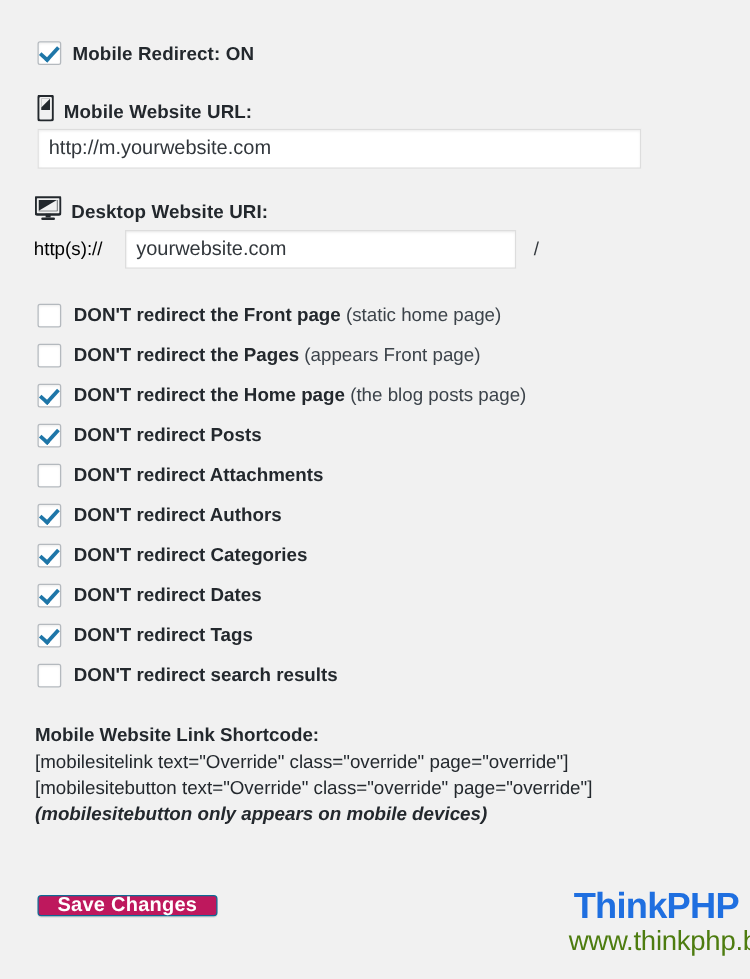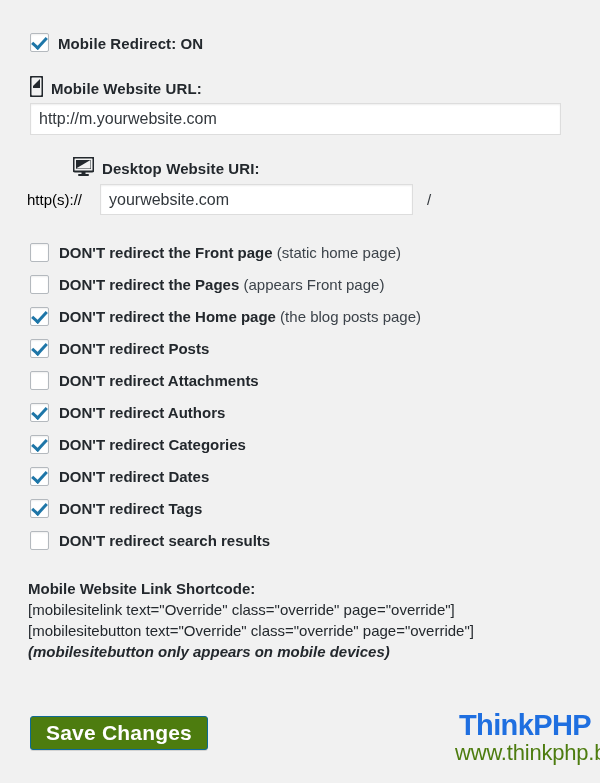--- a/index.html
+++ b/index.html
@@ -64,41 +64,41 @@
     display: flex;
     align-items: center;
     gap: 8px;
   }
   .field-head .lbl {
     font-size: 15px;
     font-weight: bold;
     letter-spacing: .1px;
   }
   #mobile-head { left: 30px; top: 76px; }
-  #desktop-head { left: 28px; top: 157px; margin-left: 45px; }
+  #desktop-head { left: 28px; top: 157px; }
 
   .ico { flex: 0 0 auto; display: block; }
 
   
   .txt-input {
     position: absolute;
     box-sizing: border-box;
     background: #fff;
     border: 1px solid #ddd;
     box-shadow: inset 0 1px 2px rgba(0,0,0,.07);
     font-family: "Liberation Sans", sans-serif;
     font-size: 16px;
     color: #32373c;
     padding: 0 8px;
     outline: none;
   }
   #mobile-url-input {
     left: 30px;
     top: 103px;
-    width: 531px;
+    width: 483px;
     height: 32px;
   }
   #desktop-uri-input {
     left: 100px;
     top: 184px;
     width: 313px;
     height: 31px;
   }
 
   .uri-prefix {
@@ -155,29 +155,29 @@
   }
   #shortcode-block .sc-title { font-weight: bold; }
   #shortcode-block .sc-line  { font-weight: normal; }
   #shortcode-block .sc-note  { font-style: italic; font-weight: bold; }
 
   
   #save-button {
     position: absolute;
     left: 30px;
     top: 716px;
-    height: 34px;
+    height: 17px;
     padding: 0 15px;
-    background: #4d7c0f;
+    background: #be185d;
     border: 1px solid #0e6a94;
     border-radius: 3px;
     box-shadow: 0 1px 0 rgba(0,0,0,.12);
     color: #fff;
     font-family: "Liberation Sans", sans-serif;
-    font-size: 21px;
+    font-size: 16px;
     font-weight: bold;
     letter-spacing: .2px;
     cursor: pointer;
     display: flex;
     align-items: center;
     justify-content: center;
   }
 
   
   #watermark {

